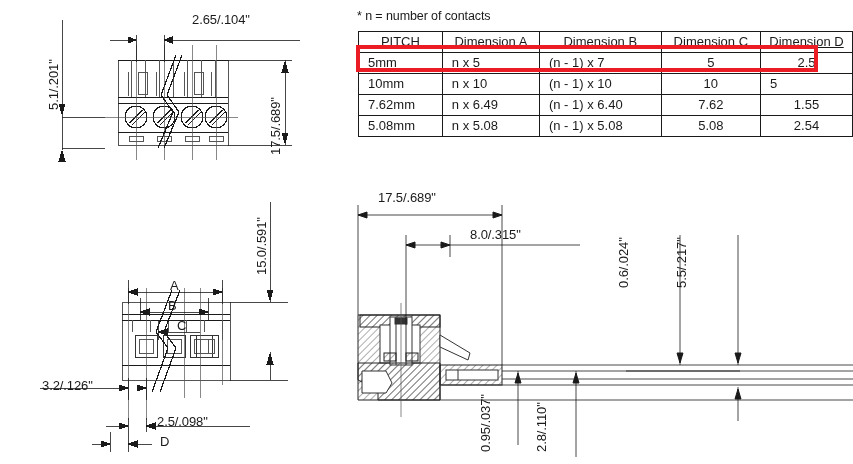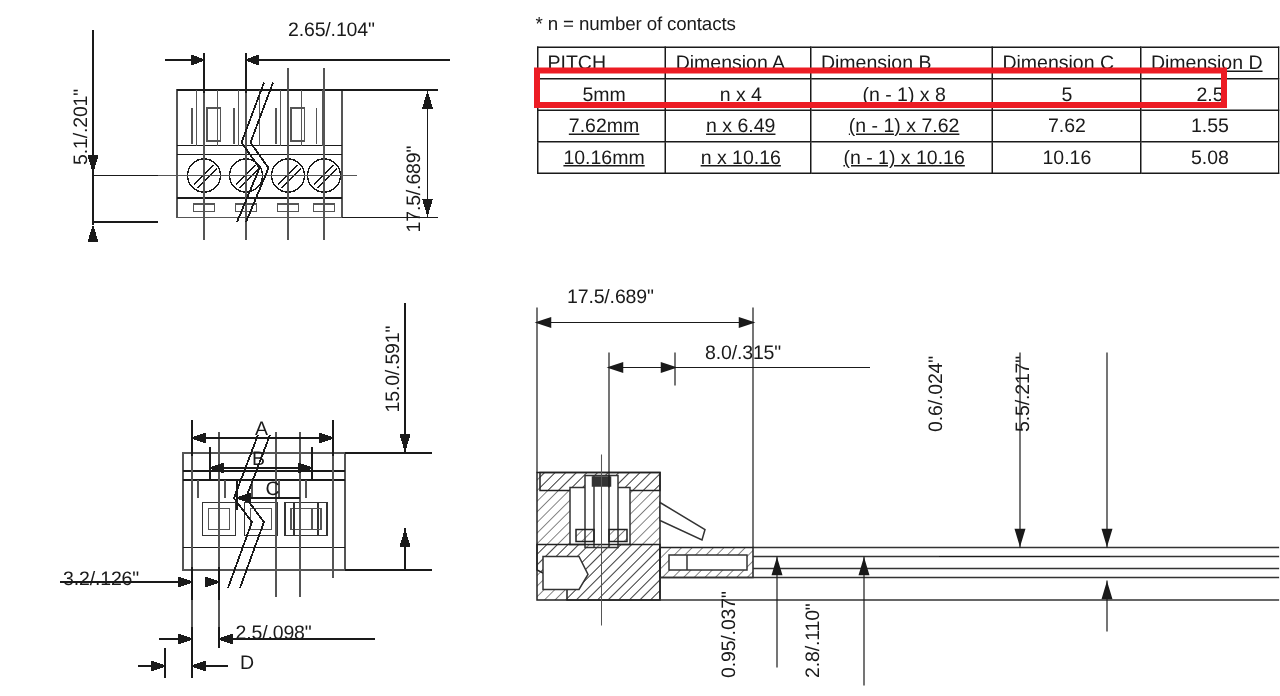--- a/index.html
+++ b/index.html
@@ -17,23 +17,23 @@
   }
   .vtxt{transform:rotate(-90deg);transform-origin:left top;}
   
   #note{left:357px;top:9px;font-size:12.5px;white-space:nowrap;}
   
   #spec-table{left:358px;top:31px;border-collapse:collapse;font-size:13px;}
   #spec-table th,#spec-table td{
     border:1px solid #1a1a1a;height:20px;padding:0 6px;font-weight:normal;
     font-size:13px;line-height:20px;
   }
-  #spec-table th{text-align:left;text-decoration:underline;}
+  #spec-table th{text-align:center;text-decoration:underline;}
   #spec-table td{text-align:center;}
-  #spec-table td.lft{text-align:center;padding-left:9px;text-decoration:underline;}
+  #spec-table td.lft{text-align:left;padding-left:9px;}
   #spec-table .c-pitch{width:78px;}
   #spec-table .c-a{width:92px;}
   #spec-table .c-b{width:125px;}
   #spec-table .c-c{width:95px;}
   #spec-table .c-d{width:85px;}
   
   #row-highlight{
     left:356px;top:45px;width:462px;height:27px;
     border:4px solid #ec1c24;box-sizing:border-box;pointer-events:none;
   }
@@ -49,38 +49,45 @@
       <th class="c-pitch">PITCH</th>
       <th class="c-a">Dimension A</th>
       <th class="c-b">Dimension B</th>
       <th class="c-c">Dimension C</th>
       <th class="c-d">Dimension D</th>
     </tr>
   </thead>
   <tbody>
     <tr>
       <td class="lft">5mm</td>
-      <td class="lft">n x 4</td>
-      <td class="lft">(n - 1) x 8</td>
+      <td class="lft">n x 5</td>
+      <td class="lft">(n - 1) x 7</td>
       <td>5</td>
       <td>2.5</td>
     </tr>
     <tr>
+      <td class="lft">10mm</td>
+      <td class="lft">n x 10</td>
+      <td class="lft">(n - 1) x 10</td>
+      <td>10</td>
+      <td class="lft">5</td>
+    </tr>
+    <tr>
       <td class="lft">7.62mm</td>
       <td class="lft">n x 6.49</td>
-      <td class="lft">(n - 1) x 7.62</td>
+      <td class="lft">(n - 1) x 6.40</td>
       <td>7.62</td>
       <td>1.55</td>
     </tr>
     <tr>
-      <td class="lft">10.16mm</td>
-      <td class="lft">n x 10.16</td>
-      <td class="lft">(n - 1) x 10.16</td>
-      <td>10.16</td>
+      <td class="lft">5.08mm</td>
+      <td class="lft">n x 5.08</td>
+      <td class="lft">(n - 1) x 5.08</td>
       <td>5.08</td>
+      <td>2.54</td>
     </tr>
   </tbody>
 </table>
 <div class="abs" id="row-highlight" style="border-color: rgb(236, 28, 36);"></div>
 
 <svg class="abs" id="front-view" style="left:0px;top:0px;" width="340" height="180" viewBox="0 0 340 180">
   <g stroke="#1a1a1a" fill="none" stroke-width="1" shape-rendering="crispEdges">
 
     <rect x="118" y="60" width="110" height="85" stroke="#555"></rect>
 

